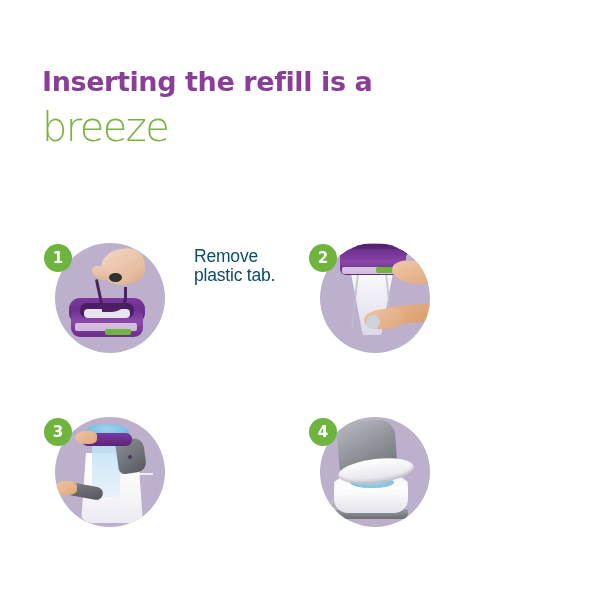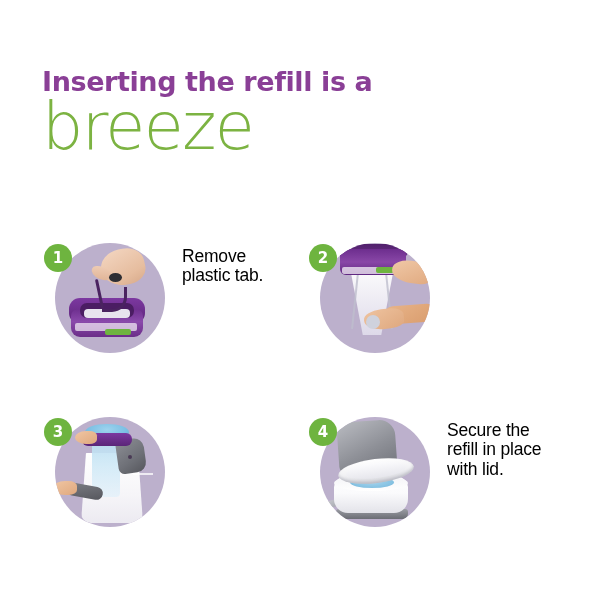--- a/index.html
+++ b/index.html
@@ -34,21 +34,21 @@
     font-family: "DejaVu Sans", sans-serif;
     font-size: 27px;
     font-weight: 700;
     letter-spacing: -0.4px;
     color: #8a3f96;
     line-height: 31px;
     white-space: nowrap;
   }
   .headline-line2 {
     font-family: "DejaVu Sans", sans-serif;
-    font-size: 65px;
+    font-size: 40px;
     font-weight: 300;
     letter-spacing: -1.6px;
     color: #7cb342;
     line-height: 58px;
     margin-top: 1px;
     white-space: nowrap;
   }
 
   
   .steps {
@@ -96,27 +96,27 @@
     color: #ffffff;
     font-family: "DejaVu Sans", sans-serif;
     font-size: 15px;
     font-weight: 700;
     line-height: 28px;
     text-align: center;
     z-index: 6;
   }
   .step-text {
     position: absolute;
-    left: 138px;
+    left: 150px;
     top: 16px;
     width: 126px;
     font-family: "Liberation Sans", sans-serif;
     font-size: 17.5px;
     line-height: 19.4px;
-    color: #000000;
+    color: #0c4a6e;
     letter-spacing: -0.2px;
     white-space: pre-line;
   }
 
   
   .art { position:absolute; left:0; top:0; width:110px; height:110px; }
 
   
   .s1-tub-body {
     position:absolute; left:16px; top:66px; width:72px; height:28px;
@@ -416,19 +416,16 @@
             <div class="s4-base"></div>
             <div class="s4-body"></div>
             <div class="s4-rim"></div>
             <div class="s4-refill-blue"></div>
             <div class="s4-lid"></div>
             <div class="s4-lid-inner"></div>
           </div>
         </div>
         <div class="badge">4</div>
       </div>
-      <div class="step-text">Secure the
-refill in place
-with lid.</div>
     </div>
 
   </div>
 </div>
 
 </body></html>

